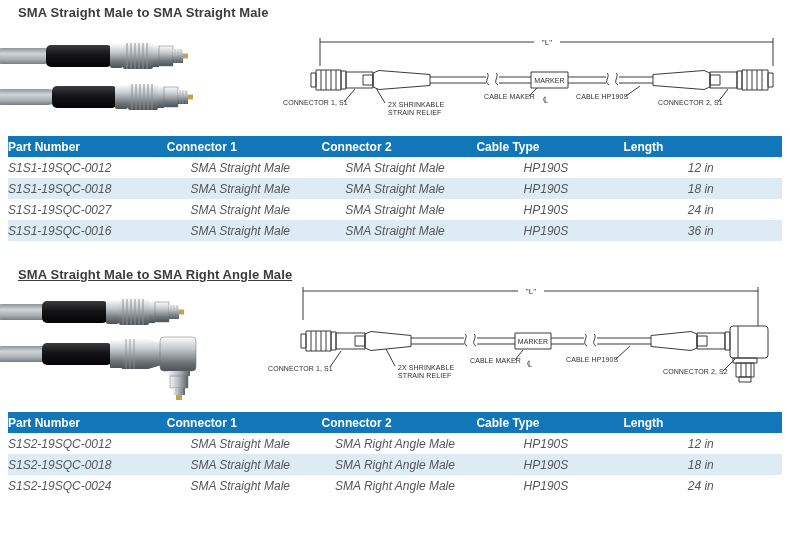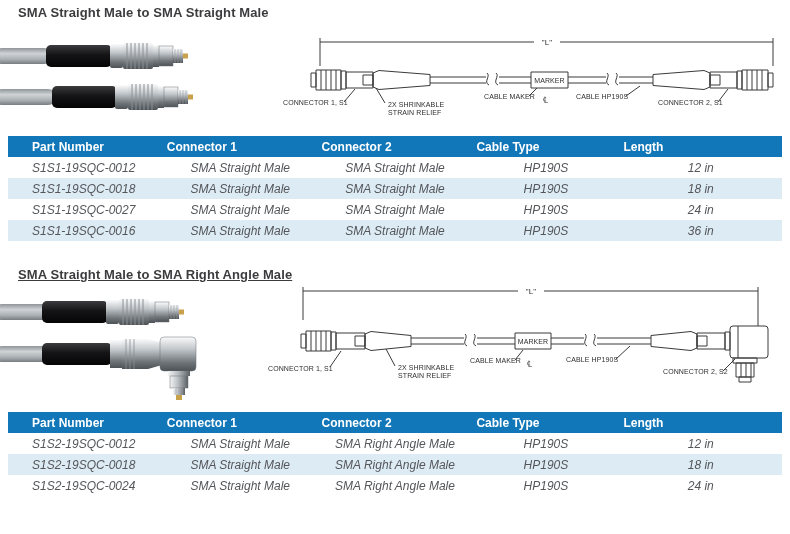--- a/index.html
+++ b/index.html
@@ -30,21 +30,21 @@
   table.parts col.c1 { width:20%; }
   table.parts col.c2 { width:20%; }
   table.parts col.c3 { width:20%; }
   table.parts col.c4 { width:19%; }
   table.parts col.c5 { width:21%; }
   table.parts th {
     background:#1277b8; color:#ffffff; font-weight:bold; font-size:12px;
     height:21px; padding:0 4px; text-align:left; white-space:nowrap;
   }
   table.parts td { height:21px; padding:0 4px; text-align:center; white-space:nowrap;font-style:italic; }
-  table.parts th.left, table.parts td.left { text-align:left; padding-left:24px; }
+  table.parts th.left, table.parts td.left { text-align:left; padding-left:0; }
   table.parts tbody tr:nth-child(even) td { background:#ddebf4; }
   table.parts tbody tr:nth-child(odd)  td { background:#ffffff; }
 
   .diagram-svg text {
     font-family:"Liberation Sans", sans-serif;
     font-size:7px; fill:#2e2e2e; letter-spacing:.1px;
   }
   .diagram-svg .dim-label { font-size:8px; }
   .diagram-svg .cl-sym { font-size:9px; }
   .diagram-svg line, .diagram-svg rect, .diagram-svg path, .diagram-svg polygon {

